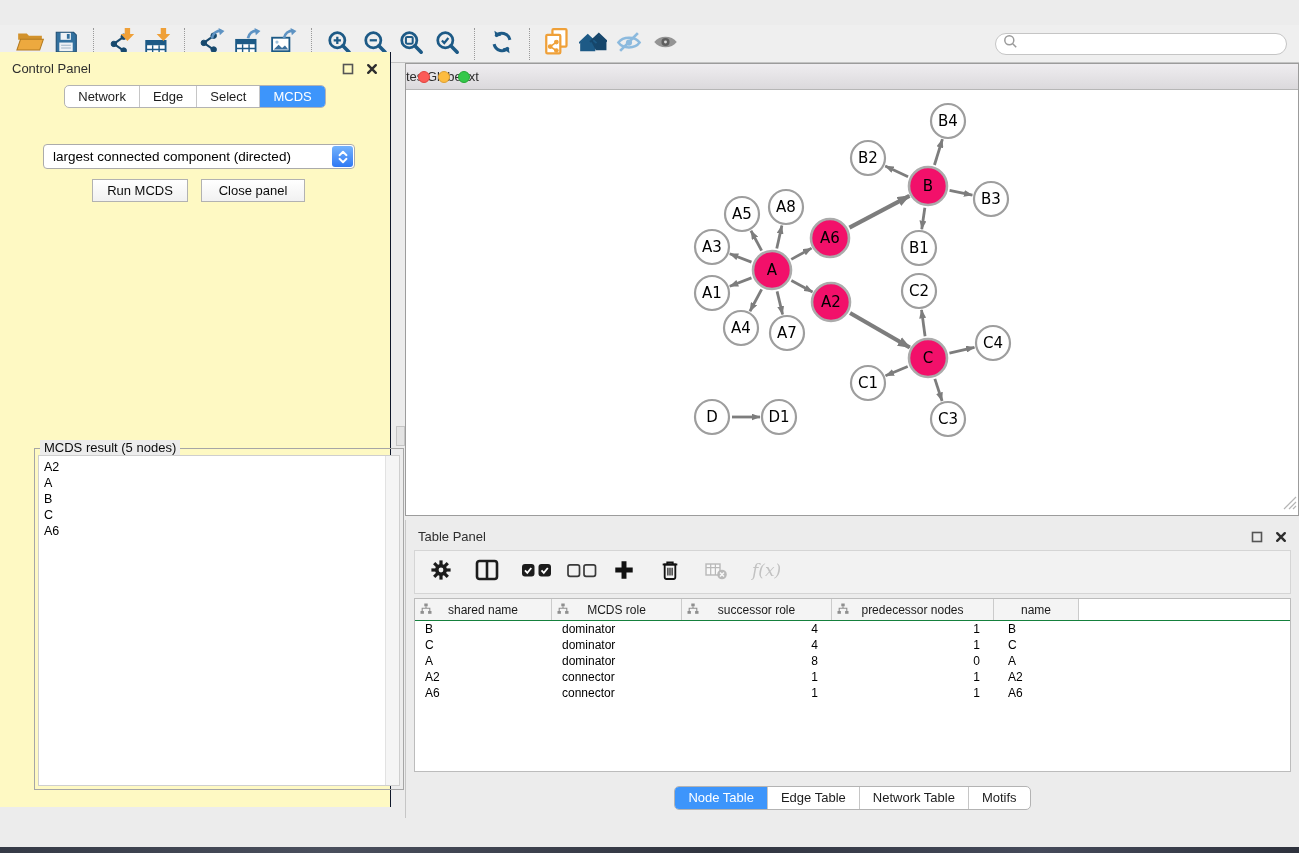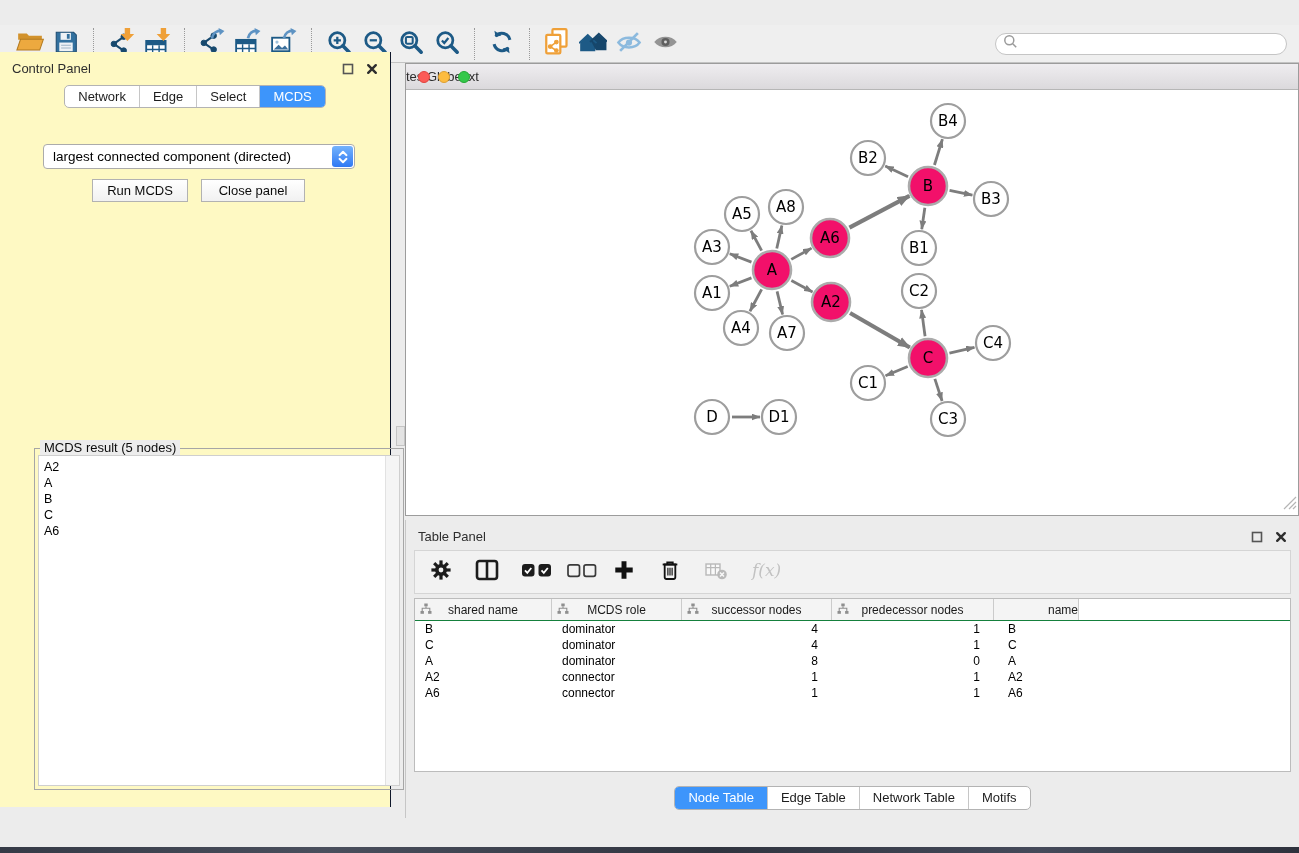--- a/index.html
+++ b/index.html
@@ -550,32 +550,32 @@
               </svg></span>
             <span>MCDS role</span>
           </div>
           <div class="th" style="width: 150px;">
             <span class="thicon"><svg width="12" height="12" viewBox="0 0 12 12">
                 <rect x="4.3" y="0.5" width="3.4" height="2.8" fill="#8f8f8f"></rect>
                 <path d="M6 3.3v2M2.2 8V5.3h7.6V8" stroke="#8f8f8f" fill="none" stroke-width="1.1"></path>
                 <rect x="0.5" y="8" width="3.4" height="2.8" fill="#8f8f8f"></rect>
                 <rect x="8.1" y="8" width="3.4" height="2.8" fill="#8f8f8f"></rect>
               </svg></span>
-            <span>successor nodes</span>
+            <span>successor role</span>
           </div>
           <div class="th" style="width: 162px;">
             <span class="thicon"><svg width="12" height="12" viewBox="0 0 12 12">
                 <rect x="4.3" y="0.5" width="3.4" height="2.8" fill="#8f8f8f"></rect>
                 <path d="M6 3.3v2M2.2 8V5.3h7.6V8" stroke="#8f8f8f" fill="none" stroke-width="1.1"></path>
                 <rect x="0.5" y="8" width="3.4" height="2.8" fill="#8f8f8f"></rect>
                 <rect x="8.1" y="8" width="3.4" height="2.8" fill="#8f8f8f"></rect>
               </svg></span>
             <span>predecessor nodes</span>
           </div>
-          <div class="th" style="width: 85px; justify-content: flex-end;">
+          <div class="th" style="width: 85px;">
             <span>name</span>
           </div>
           <div style="flex: 1 1 0%; background: rgb(255, 255, 255);"></div>
         </div>
       <div id="tbl-body">
           <div class="tr">
             <div class="td" style="width: 137px; text-align: left; padding: 0px 4px 0px 10px;">B</div>
             <div class="td" style="width: 130px; text-align: left; padding: 0px 4px 0px 10px;">dominator</div>
             <div class="td" style="width: 150px; text-align: right; padding: 0px 14px 0px 4px;">4</div>
             <div class="td" style="width: 162px; text-align: right; padding: 0px 14px 0px 4px;">1</div>

